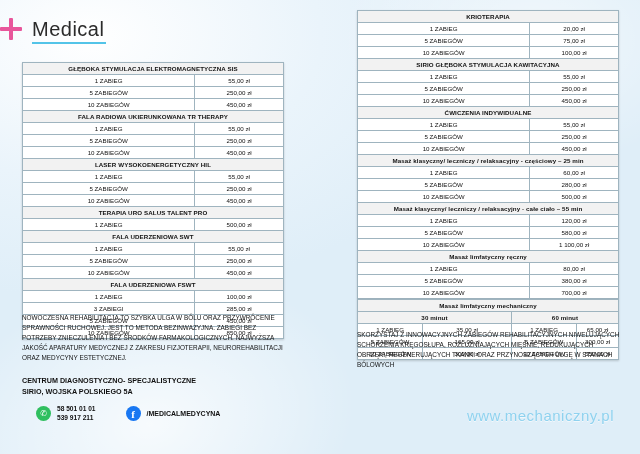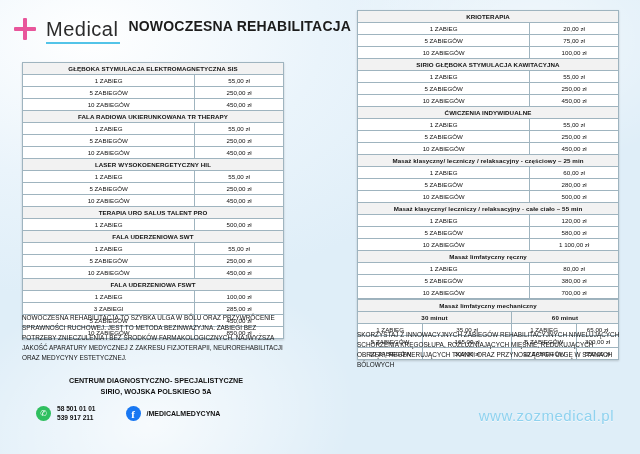--- a/index.html
+++ b/index.html
@@ -22,21 +22,21 @@
     transform:rotate(-12deg);
     pointer-events:none;
   }
   .swoosh2{
     position:absolute;right:-80px;top:-90px;width:380px;height:260px;
     background:radial-gradient(ellipse at center, rgba(255,255,255,.6) 0%, rgba(255,255,255,0) 70%);
     pointer-events:none;
   }
 
   
-  .header{position:absolute;left:14px;top:18px;display:flex;align-items:flex-start;gap:10px;}
+  .header{position:absolute;left:0;top:18px;display:flex;align-items:center;gap:10px;}
   .cross{
     width:22px;height:22px;position:relative;margin-bottom:4px;
   }
   .cross:before,.cross:after{
     content:"";position:absolute;background:#e8569b;border-radius:1px;
   }
   .cross:before{left:9px;top:0;width:4px;height:22px;}
   .cross:after{left:0;top:9px;width:22px;height:4px;}
   .brand{
     font-size:20px;color:#2b2b2b;letter-spacing:.5px;
@@ -74,21 +74,21 @@
   td.itemL{text-align:center;width:25%;}
 
   
   .copy{
     position:absolute;font-size:6.4px;color:#111;line-height:1.55;
   }
   .copy-left{left:22px;top:313px;width:265px;}
   .copy-right{left:357px;top:330px;width:265px;}
 
   .center-block{
-    position:absolute;left:22px;top:376px;width:268px;text-align:center;
+    position:absolute;left:22px;top:376px;width:268px;text-align:left;
     font-size:7.2px;font-weight:bold;color:#111;line-height:1.5;
   }
 
   .contacts{
     position:absolute;left:36px;top:405px;display:flex;gap:30px;align-items:center;
   }
   .c-item{display:flex;align-items:center;gap:6px;}
   .badge{
     width:15px;height:15px;border-radius:50%;background:#2fbf5f;
     display:flex;align-items:center;justify-content:center;color:#fff;font-size:8px;
@@ -106,21 +106,20 @@
 </head>
 <body>
 
 <div class="page">
   <div class="swoosh"></div>
   <div class="swoosh2"></div>
 
   <div class="header">
     <div class="cross"></div>
     <div class="brand">Medical</div>
-    <div class="headline">NOWOCZESNA REHABILITACJA</div>
   </div>
 
   <div class="col col-left">
     <table class="price">
       <tbody id="left-body">
           <tr>
             <td class="sec" colspan="2">GŁĘBOKA STYMULACJA ELEKTROMAGNETYCZNA SIS</td>
           </tr>
           <tr>
             <td class="item">1 ZABIEG</td>
@@ -350,14 +349,14 @@
         <div>58 501 01 01</div>
         <div>539 917 211</div>
       </div>
     </div>
     <div class="c-item">
       <div class="badge fb">f</div>
       <div class="c-text fb">/MEDICALMEDYCYNA</div>
     </div>
   </div>
 
-  <div class="watermark">www.zozmedical.pl</div>
+  <div class="watermark">www.mechaniczny.pl</div>
 </div>
 
 </body></html>

